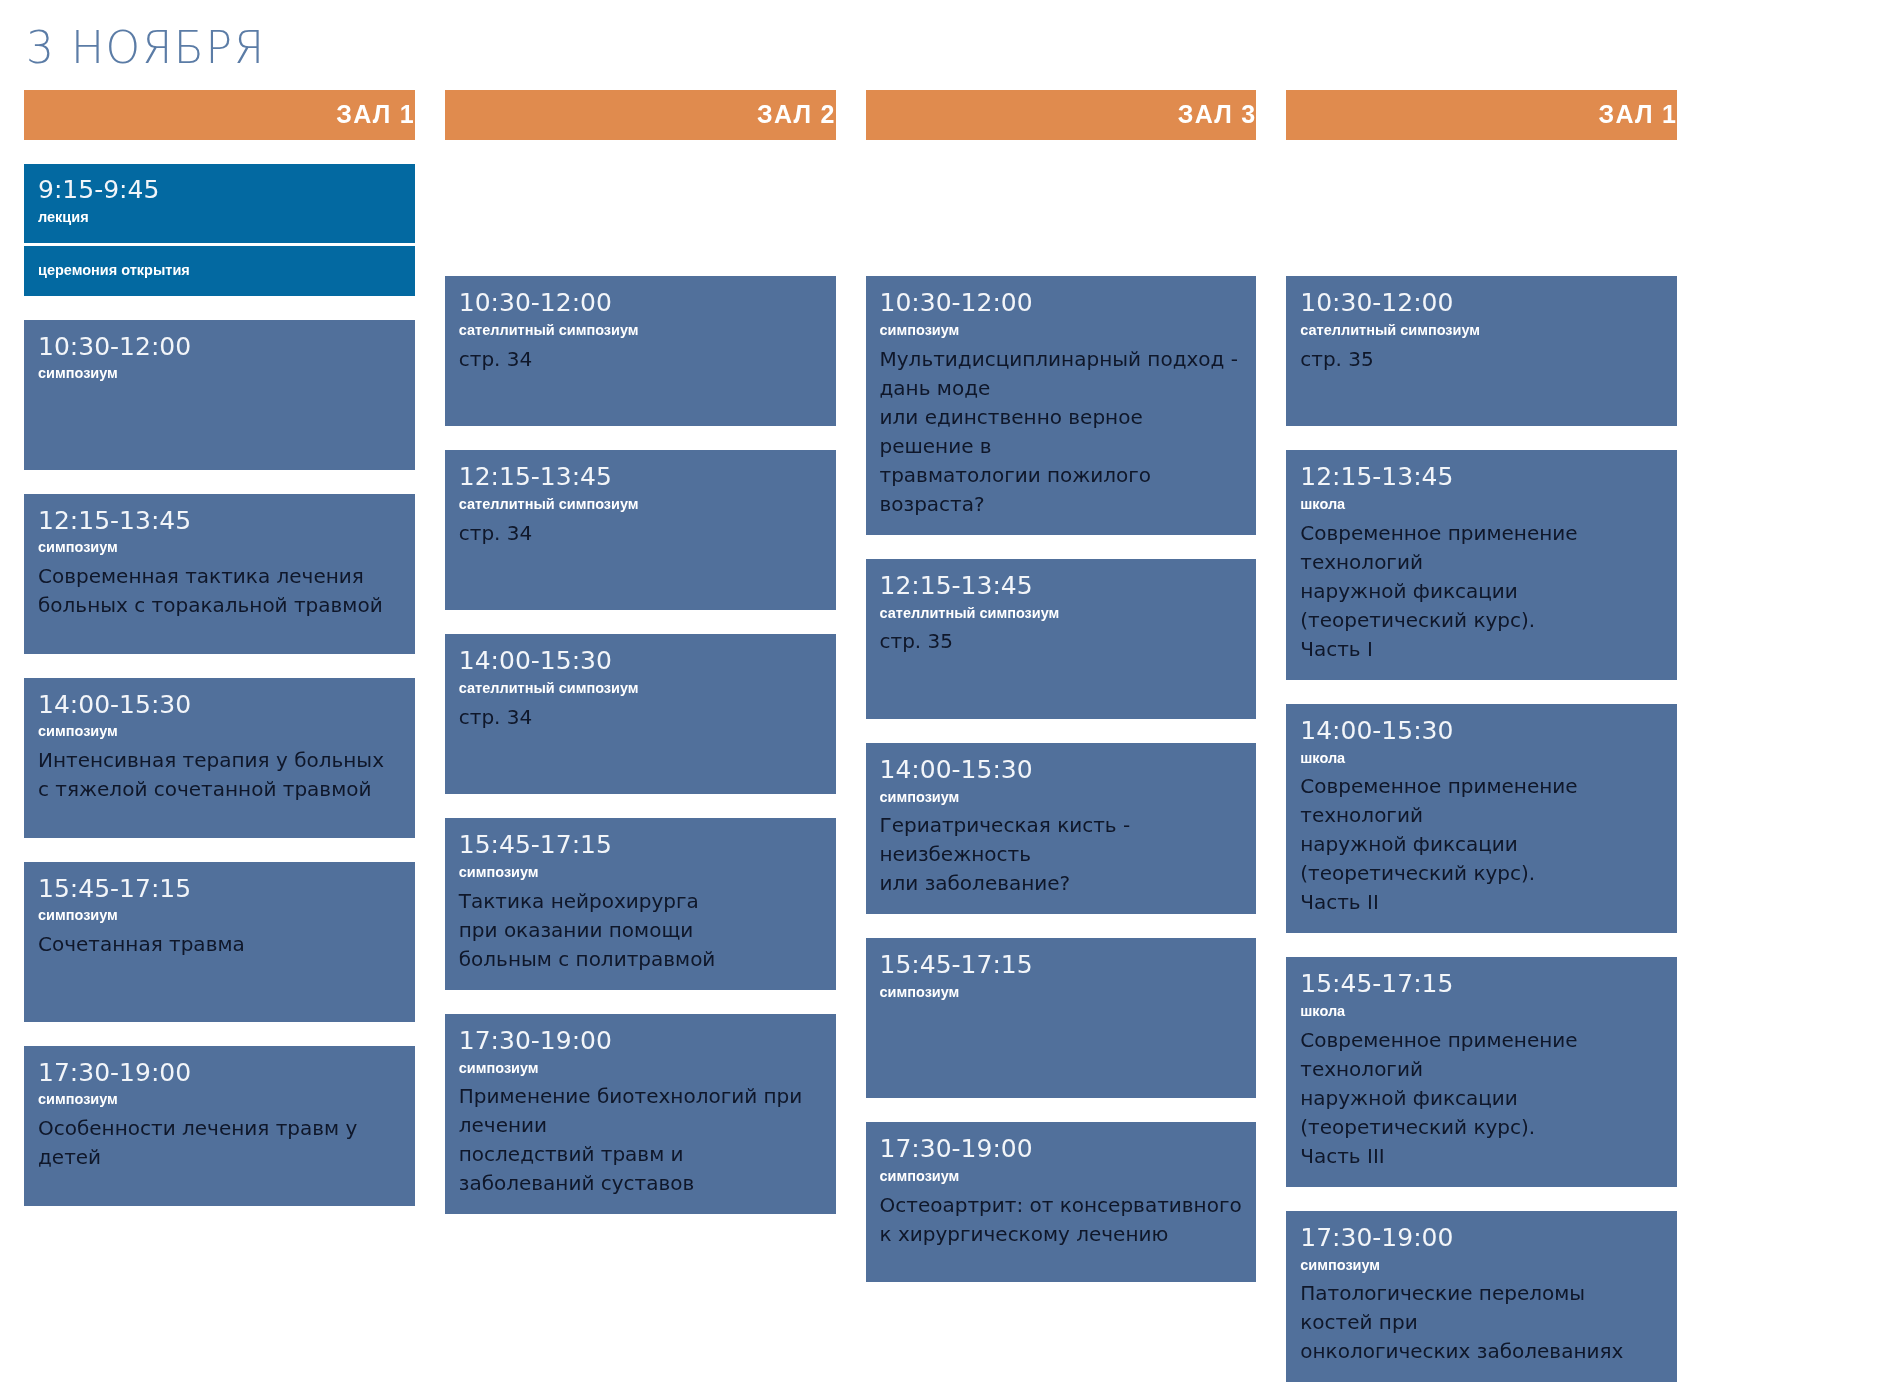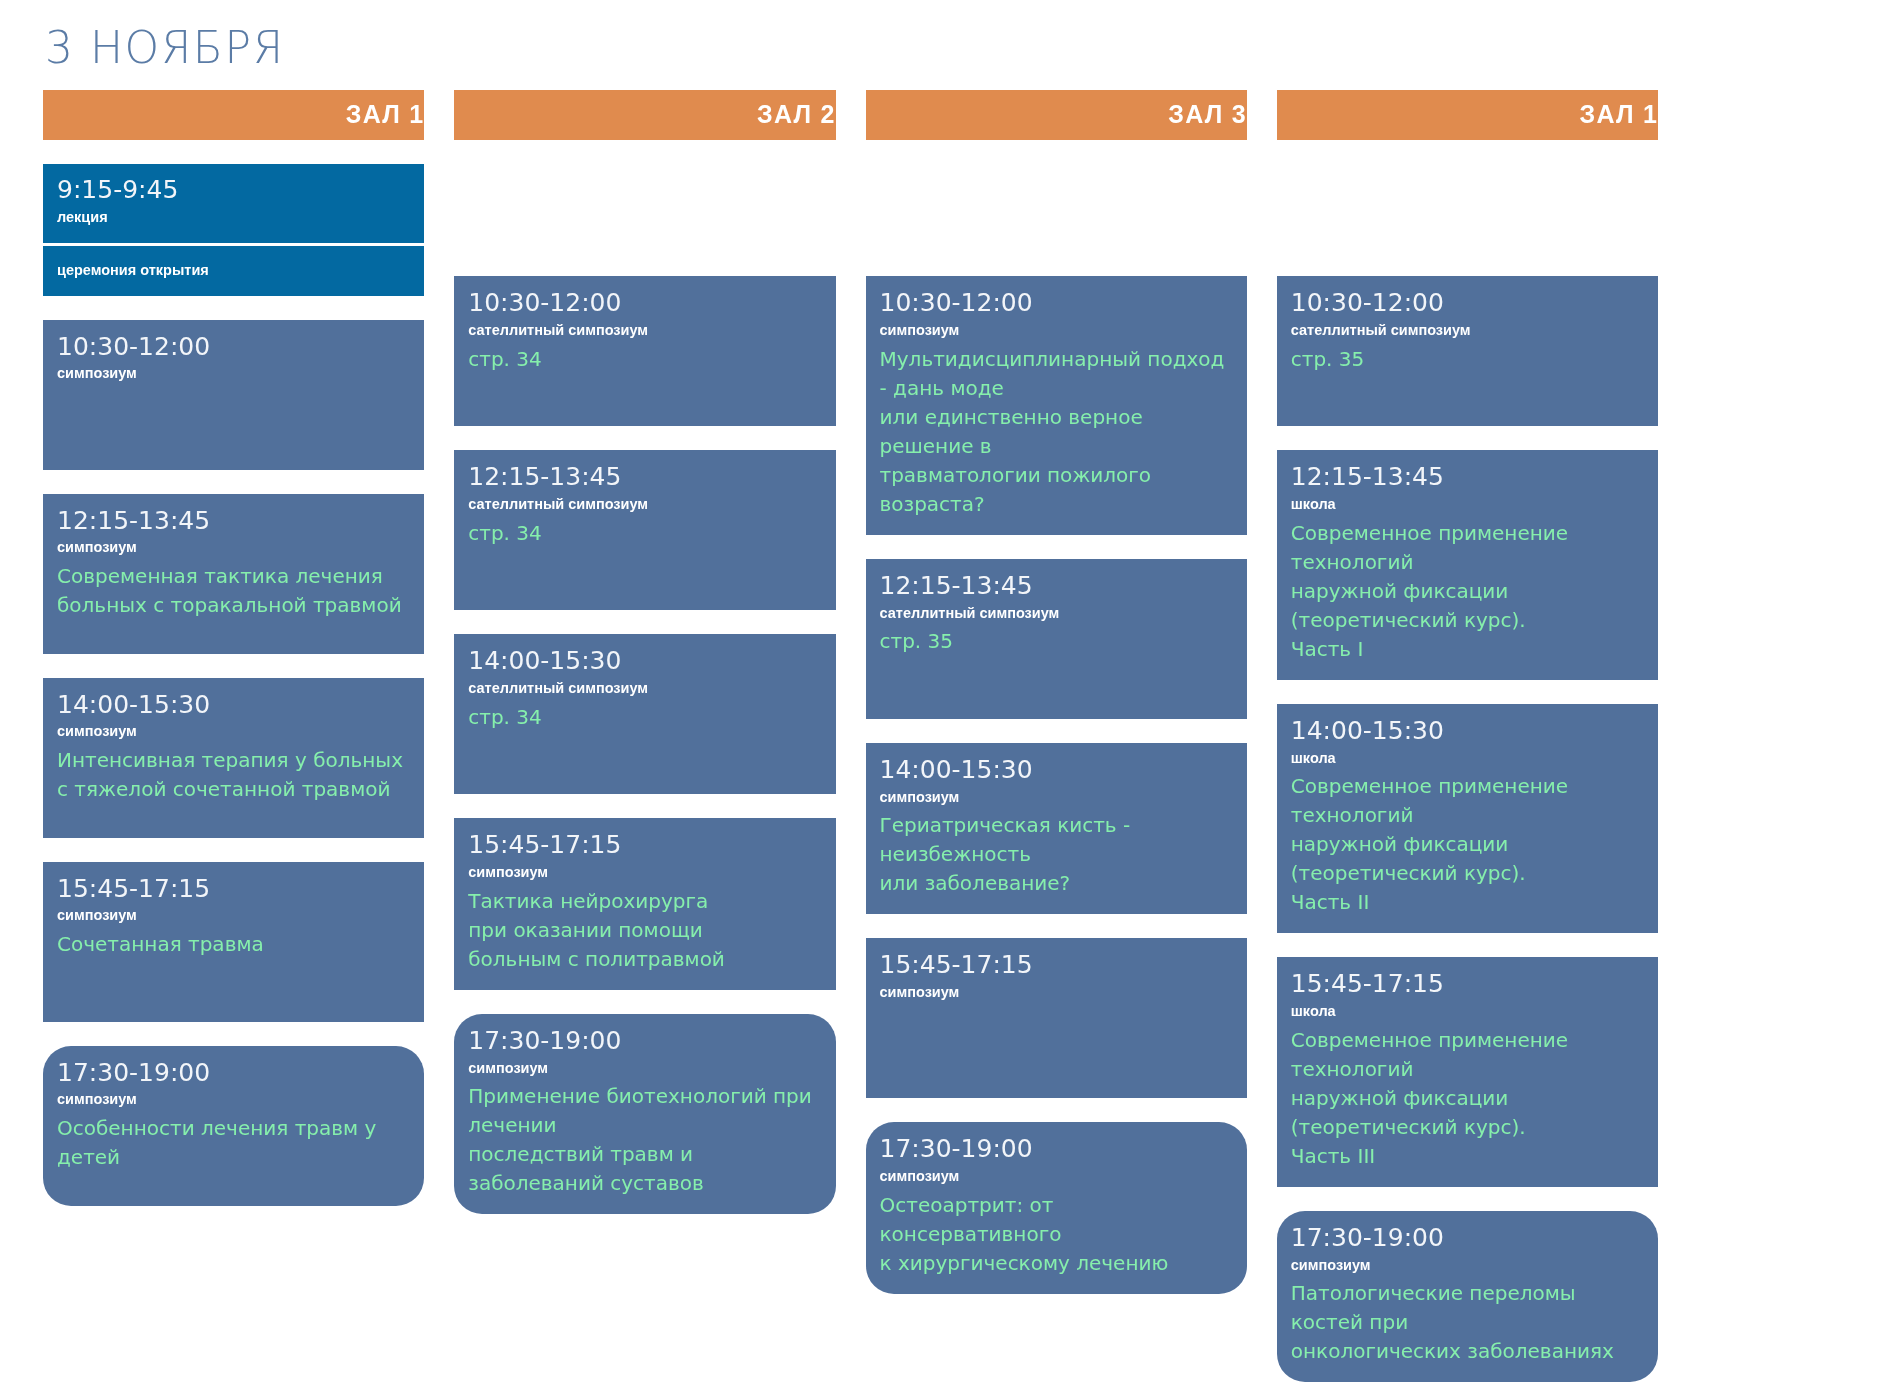--- a/index.html
+++ b/index.html
@@ -14,21 +14,21 @@
     font-family: "Liberation Sans", "DejaVu Sans", sans-serif;
     overflow: hidden;
     -webkit-font-smoothing: antialiased;
   }
 
   .page {
     position: relative;
     width: 1701px;
     height: 1387px;
     box-sizing: border-box;
-    padding: 0 43px;
+    padding: 0 24px;
   }
 
   
   .day-title {
     font-family: "DejaVu Sans", "Liberation Sans", sans-serif;
     font-weight: 300;
     font-size: 44px;
     letter-spacing: 1.5px;
     color: #5b7ca6;
     margin: 0;
@@ -101,34 +101,34 @@
     font-weight: bold;
     line-height: 1.5;
     color: #ffffff;
     margin-top: 2px;
   }
   .slot-title {
     font-family: "DejaVu Sans", "Liberation Sans", sans-serif;
     font-size: 20px;
     font-weight: 400;
     line-height: 1.45;
-    color: #86efac;
+    color: #0f172a;
     margin-top: 3px;
     white-space: pre-line;
   }
   .slot-title:empty { display: none; }
   .slot-kind:empty { display: none; }
 
   
   .h-r1 { min-height: 88px; }
   .h-r2 { min-height: 150px; }
   .h-r3 { min-height: 160px; }
   .h-r4 { min-height: 160px; }
   .h-r5 { min-height: 160px; }
-  .h-r6 { min-height: 160px; border-radius: 28px; }
+  .h-r6 { min-height: 160px; }
 </style>
 </head>
 <body>
 
 <div class="page">
 
   <h1 class="day-title">3 НОЯБРЯ</h1>
 
   <div class="grid">
 

